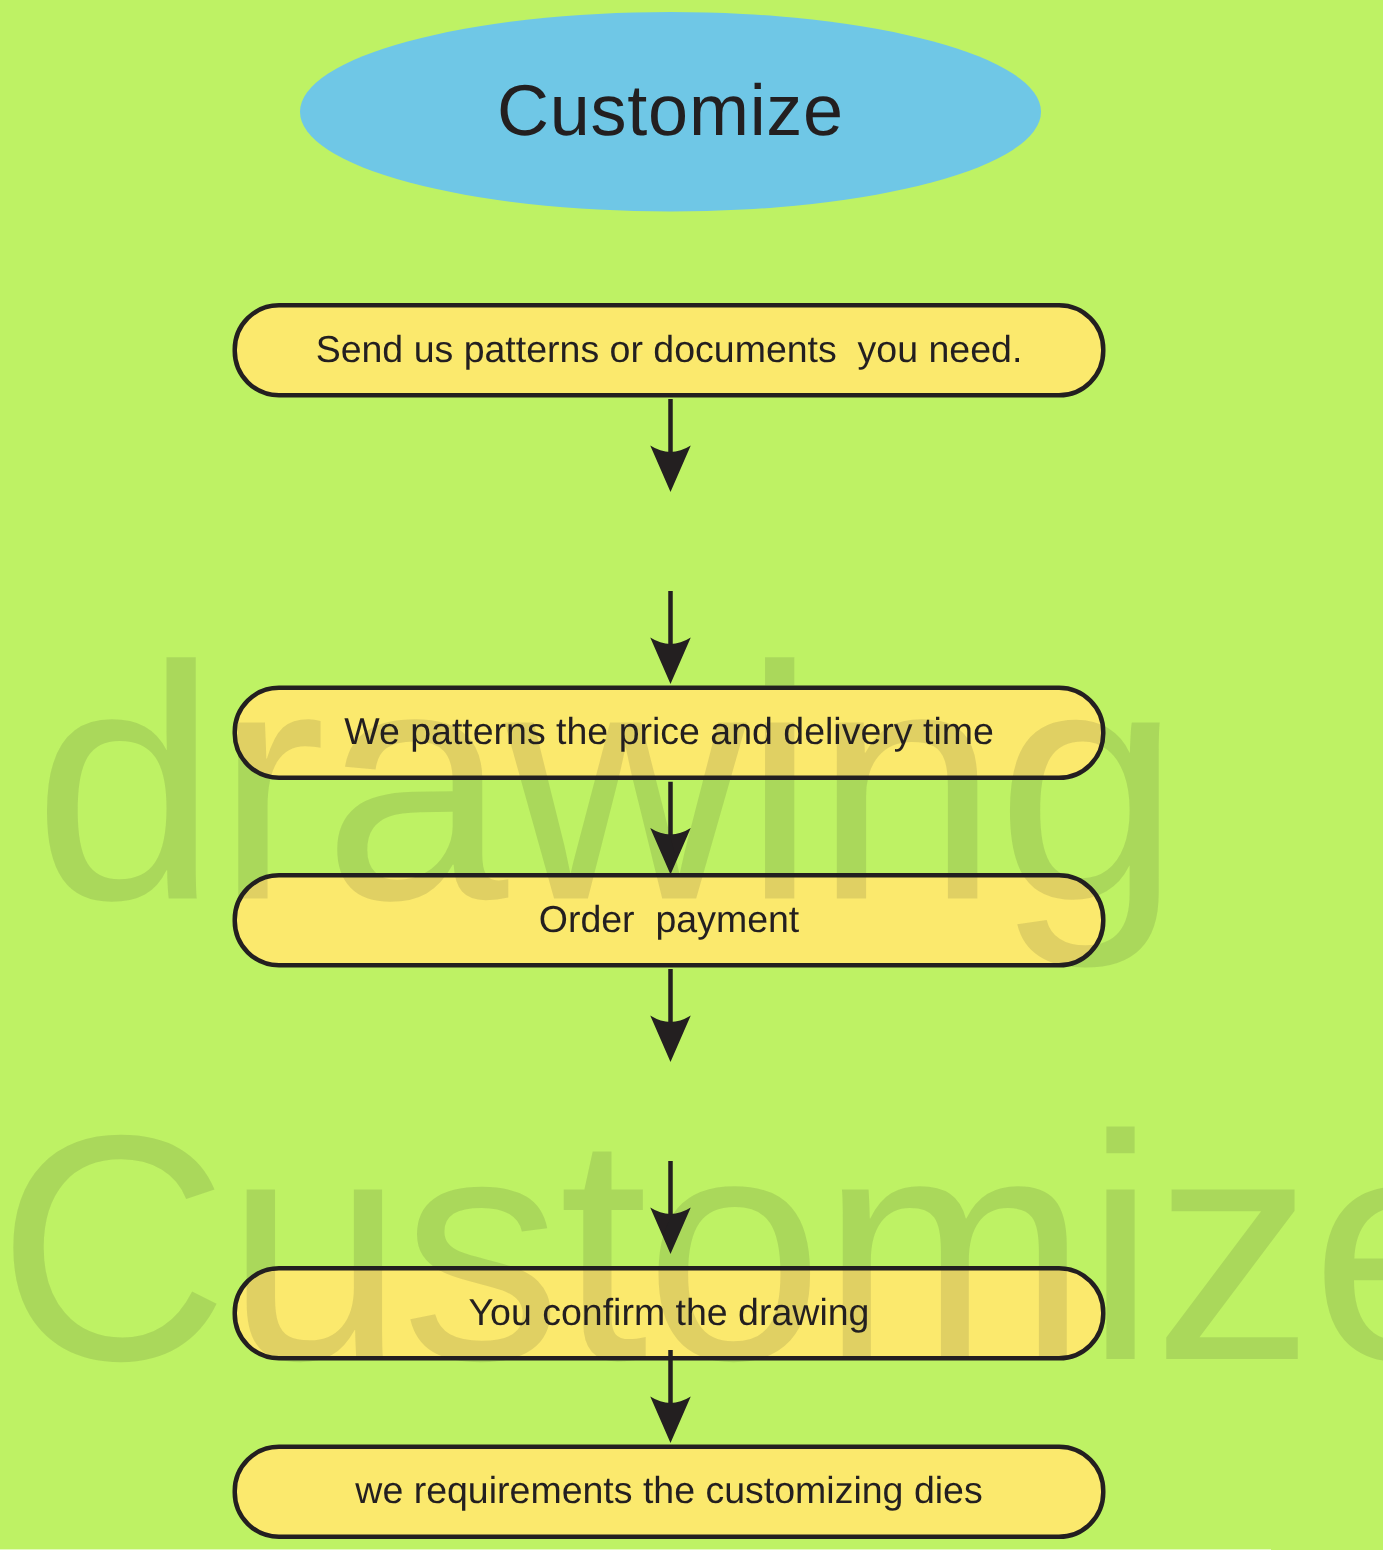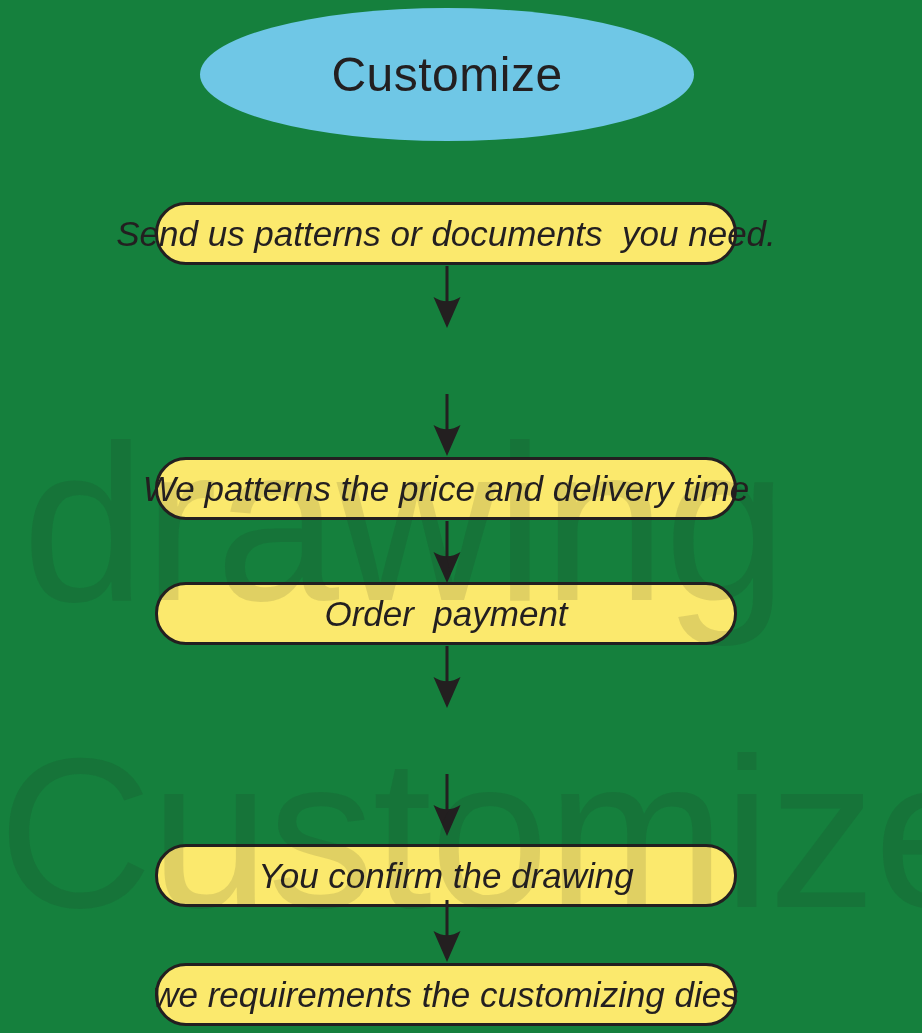--- a/index.html
+++ b/index.html
@@ -5,21 +5,21 @@
   html, body {
     margin: 0;
     padding: 0;
     background: #ffffff;
     font-family: "Liberation Sans", "DejaVu Sans", sans-serif;
   }
   .canvas {
     position: relative;
     width: 922px;
     height: 1033px;
-    background: #15803d;
+    background: #bef264;
     overflow: hidden;
     color: var(--text, #231f20);
   }
 
   
   .start-ellipse {
     position: absolute;
     left: 200px;
     top: 8px;
     width: 494px;
@@ -45,24 +45,23 @@
     height: 63px;
     box-sizing: border-box;
     background: var(--step-fill, #fbe96d);
     border: 3px solid var(--step-border, #231f20);
     border-radius: 31px;
     display: flex;
     align-items: center;
     justify-content: center;
   }
   .step-box .step-label {
-    font-size: 35px;
+    font-size: 25px;
     color: var(--text, #231f20);
     white-space: pre;
-    font-style: italic;
   }
   .pos-1 { top: 202px; }
   .pos-2 { top: 330px; }
   .pos-3 { top: 457px; }
   .pos-4 { top: 582px; align-items: center; }
   .pos-5 { top: 710px; }
   .pos-6 { top: 844px; }
   .pos-7 { top: 963px; }
 
   

